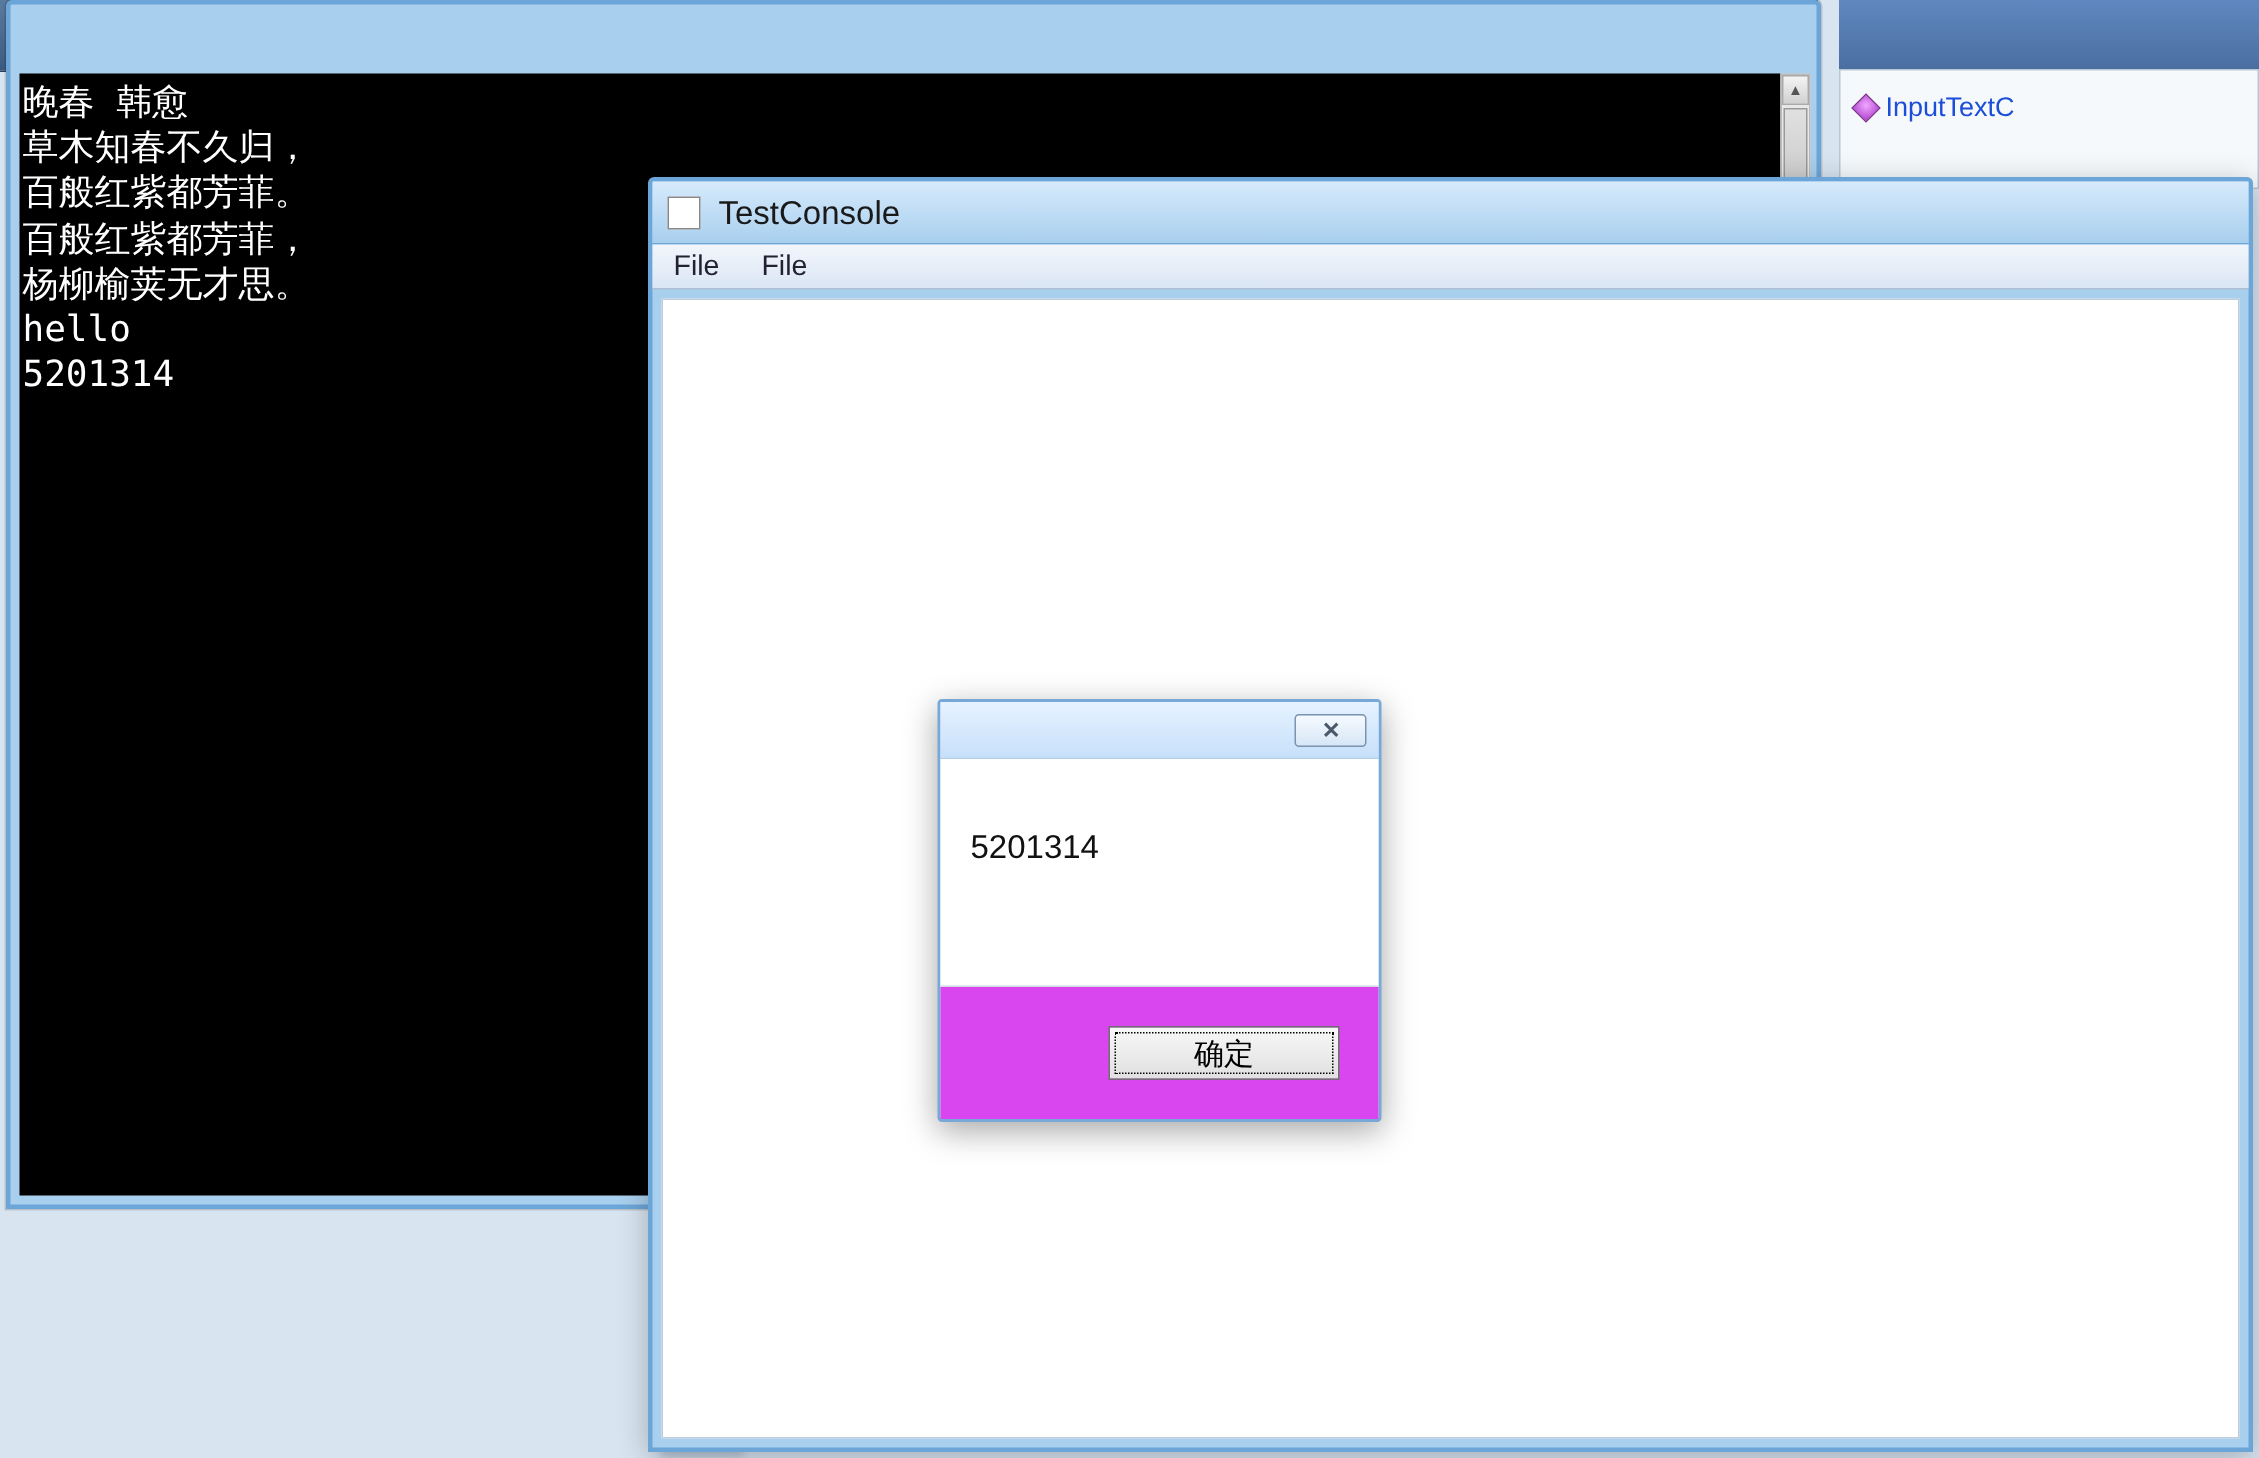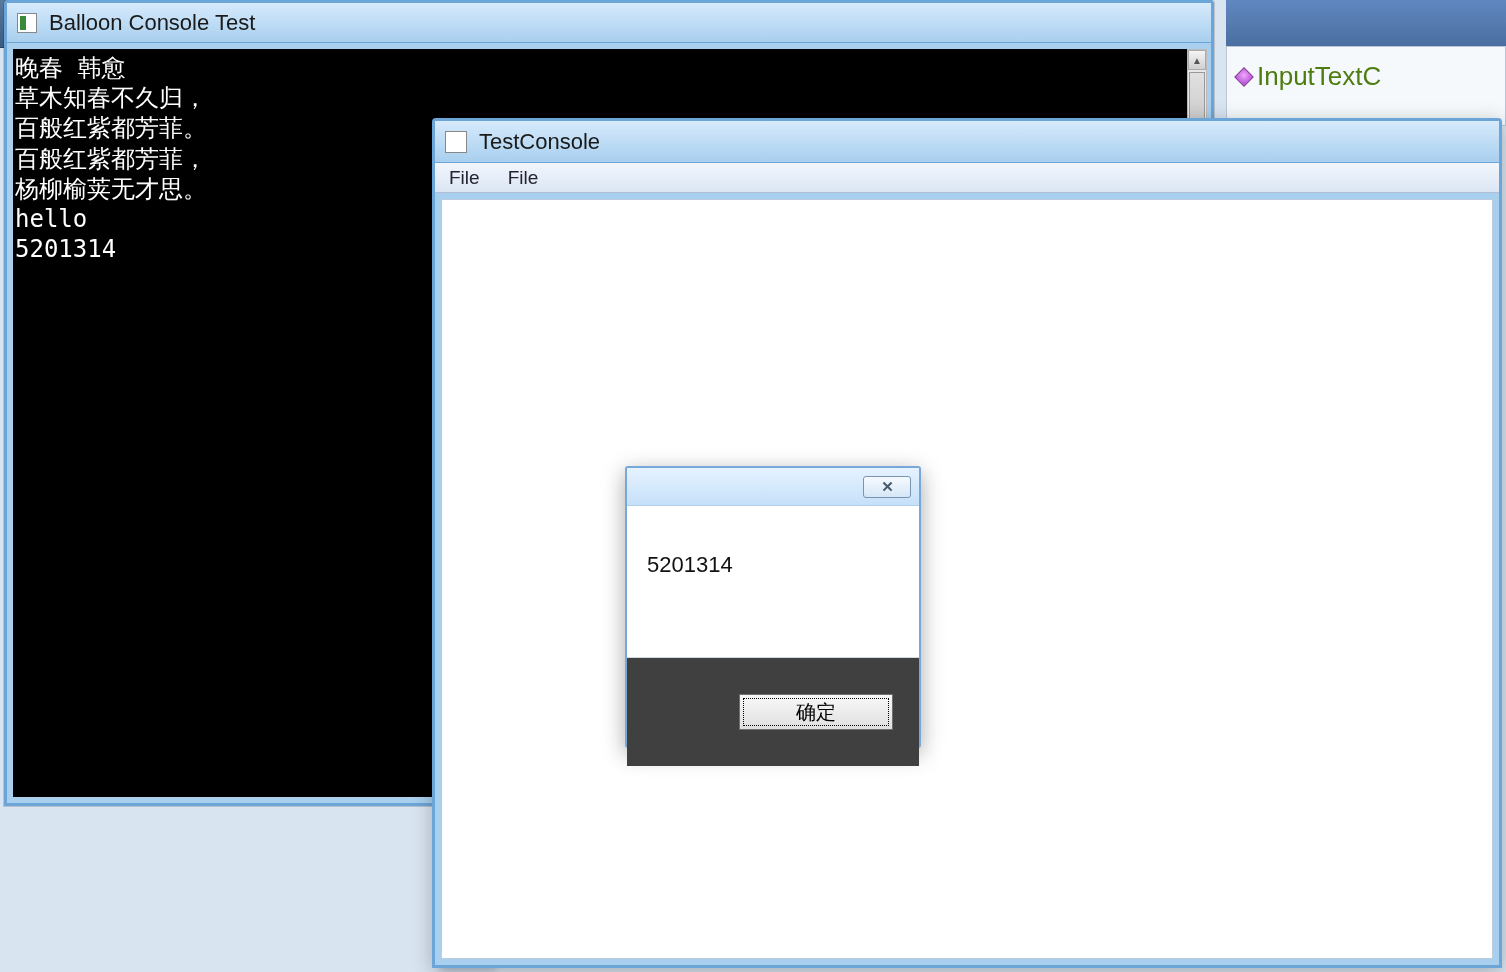--- a/index.html
+++ b/index.html
@@ -78,22 +78,22 @@
     .right-panel-body {
       background: #f6f9fc;
       border: 1px solid #b8c6d6;
       height: 80px;
       padding: 14px 10px;
     }
     .right-item {
       display: flex;
       align-items: center;
       gap: 6px;
-      font-size: 26px;
-      color: #4d7c0f;
+      font-size: 18px;
+      color: #1d4ed8;
       text-align: center;
     }
     .diamond-icon {
       width: 14px;
       height: 14px;
       transform: rotate(45deg);
       background: radial-gradient(circle at 40% 40%, #f0a8ff, #b040d0);
       border: 1px solid #803090;
     }
 
@@ -273,22 +273,22 @@
     .msgbox-body {
       background: #fff;
       margin: 0;
       height: 152px;
       padding: 46px 20px 10px 20px;
       font-size: 22px;
       color: #111;
       border-bottom: 1px solid #d0d8e0;
     }
     .msgbox-footer {
-      height: 108px;
-      background: #404040;
+      height: 88px;
+      background: #d946ef;
       display: flex;
       align-items: center;
       justify-content: flex-end;
       padding: 0 26px;
     }
     .msgbox-btn {
       width: 154px;
       height: 36px;
       background: linear-gradient(#f8f8f8,#e0e0e0);
       border: 1px solid #707070;
@@ -333,24 +333,20 @@
   <div class="right-panel-title"></div>
   <div class="right-panel-body">
     <div class="right-item">
       <div class="diamond-icon"></div>
       <span>InputTextC</span>
     </div>
   </div>
 </div>
 
 <div class="console-window">
-  <div class="console-title">
-    <div class="title-icon"></div>
-    <span>Balloon Console Test</span>
-  </div>
   <div class="console-body"><span>晚春 韩愈</span>
 <span>草木知春不久归，</span>
 <span>百般红紫都芳菲。</span>
 <span>百般红紫都芳菲，</span>
 <span>杨柳榆荚无才思。</span>
 <span>hello</span>
 <span>5201314</span></div>
   <div class="console-scrollbar">
     <div class="scroll-up">▲</div>
     <div class="scroll-thumb"></div>

